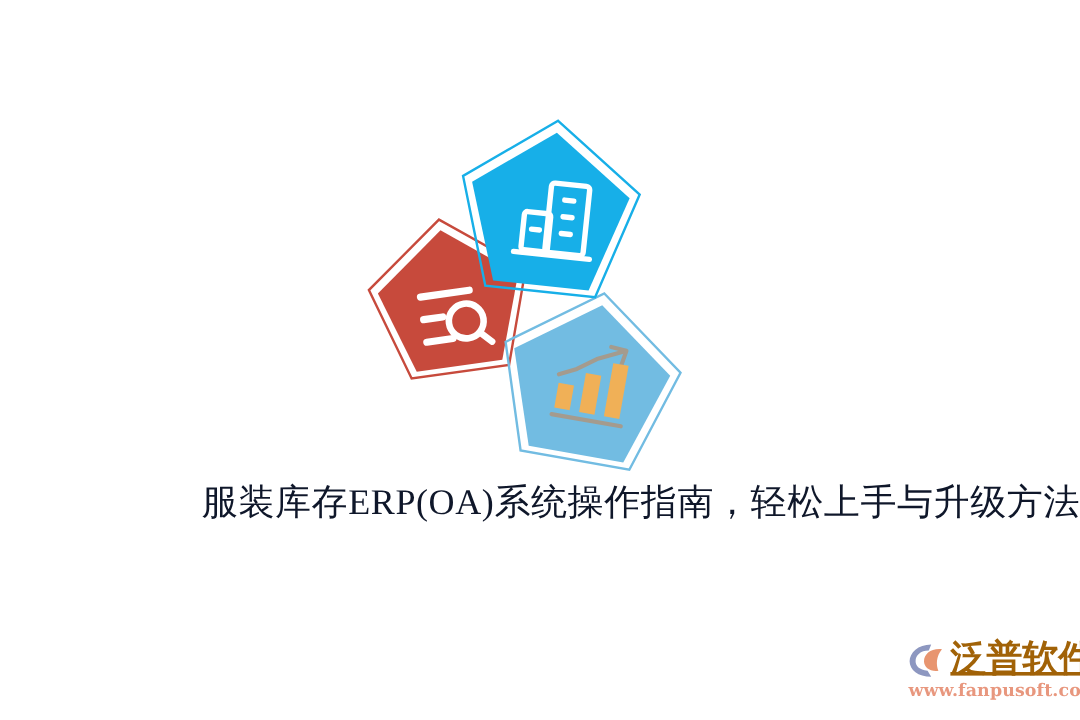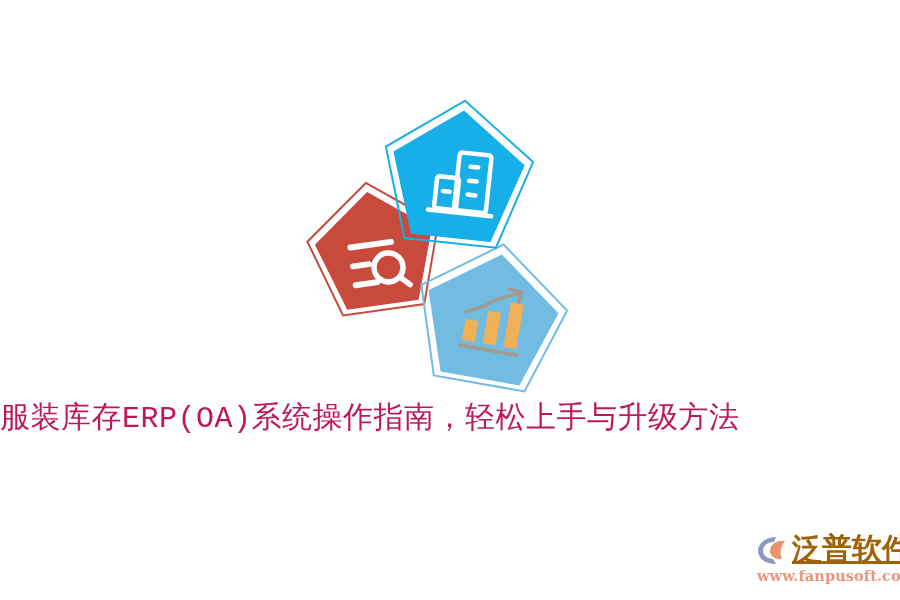--- a/index.html
+++ b/index.html
@@ -37,23 +37,23 @@
     height: 310px;
     overflow: visible;
   }
 
   
   .page-title {
     position: absolute;
     left: 0;
     top: 398px;
     width: 900px;
-    text-align: left;
-    color: #be185d;
-    font-family: Liberation Mono, monospace;
+    text-align: right;
+    color: #0f172a;
+    font-family: Liberation Serif, serif;
     font-size: 30px;
     line-height: 42px;
     letter-spacing: 0.5px;
     white-space: nowrap;
     font-weight: 400;
   }
 
   
   .brand-logo {
     position: absolute;

